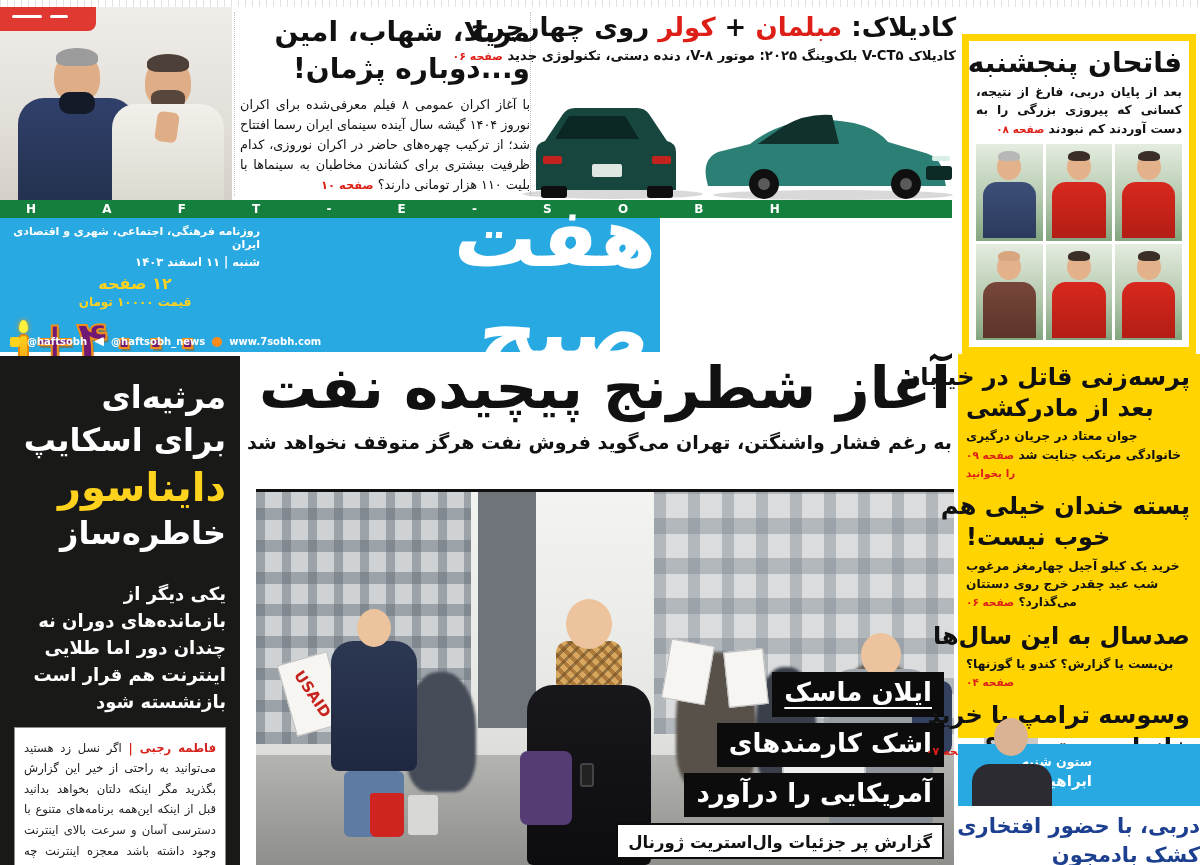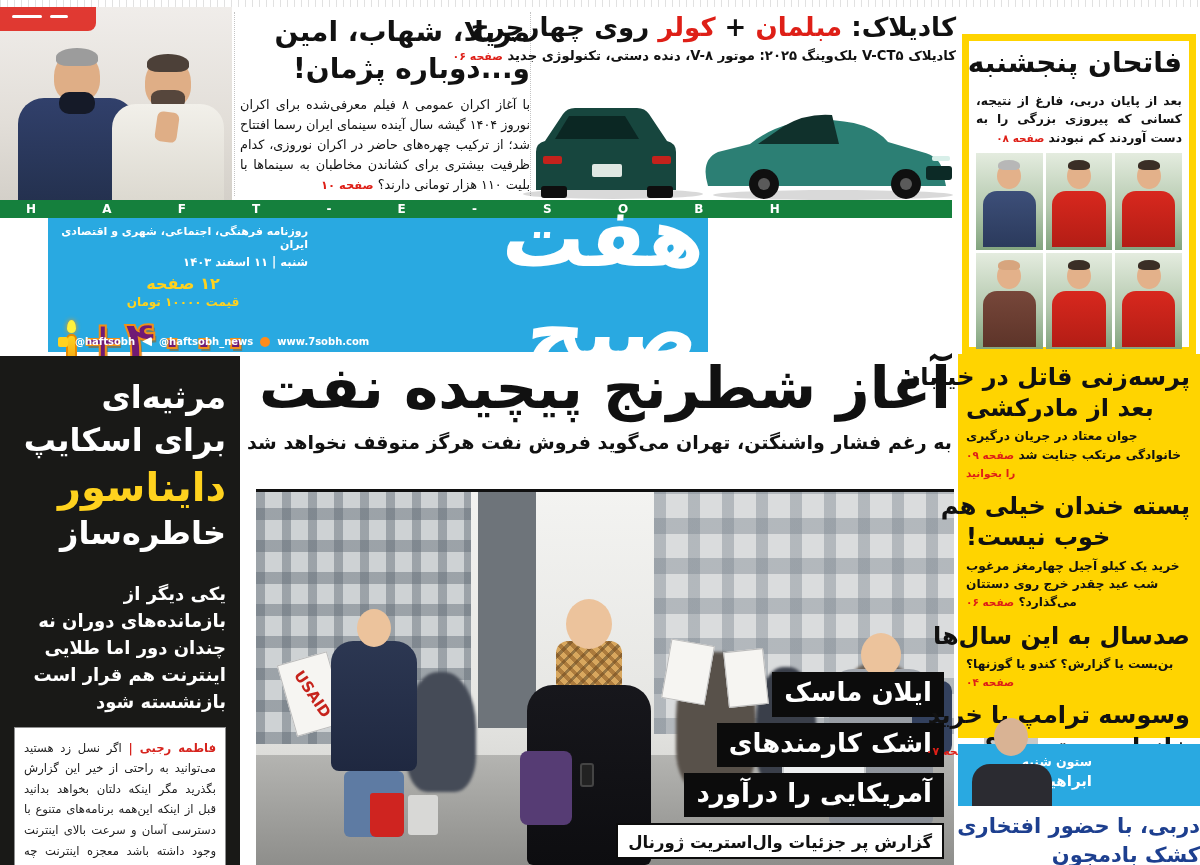--- a/index.html
+++ b/index.html
@@ -51,21 +51,21 @@
   .cadillac .s { margin-top:6px; font-size:13.2px; font-weight:bold; white-space:nowrap; }
   .cadillac .s .ref { font-size:11px; }
   .cars { left:518px; top:90px; width:440px; height:110px; }
 
   
   .band { left:0; top:200px; width:952px; height:18px; background:#15803d; color:#fff;
     direction:ltr; font-size:12px; font-weight:bold; line-height:18px; padding:0 26px;
     word-spacing:62px; white-space:nowrap; overflow:hidden; }
 
   
-  .masthead { left:0; top:218px; width:660px; height:134px; background:#29a9e1; color:#fff;margin-left:48px; }
+  .masthead { left:0; top:218px; width:660px; height:134px; background:#29a9e1; color:#fff; }
   .mh-info { position:absolute; left:10px; top:7px; width:250px; text-align:right; }
   .mh-info .l1 { font-size:11px; font-weight:bold; }
   .mh-info .l2 { font-size:11.5px; font-weight:bold; margin-top:4px; }
   .mh-pages { font-size:16px; font-weight:bold; color:#ffd21e; margin-top:5px; text-align:center; }
   .mh-price { font-size:12px; font-weight:bold; color:#ffd21e; margin-top:2px; text-align:center; }
   .anniv { position:absolute; left:18px; top:96px; display:flex; direction:rtl; align-items:flex-end; gap:4px; }
   .anniv .num { font-size:52px; font-weight:bold; color:#701a75; line-height:1;
     -webkit-text-stroke:2px #ef8f1a; text-shadow:2px 3px 0 rgba(170,85,0,.5); }
   .candle { display:flex; flex-direction:column; align-items:center; }
   .flame { width:9px; height:13px; background:#fff23d; border-radius:50% 50% 50% 50%/65% 65% 35% 35%;
@@ -134,28 +134,28 @@
   .wR .coat { width:104px; height:156px; margin:-8px auto 0; background:linear-gradient(180deg,#a2a7ae,#868b93); border-radius:24px 24px 6px 6px; }
   .wR .pack { position:absolute; right:-6px; top:48px; width:40px; height:74px; background:#33415e; border-radius:10px; }
   .wR .box { position:absolute; left:-34px; bottom:18px; width:84px; height:62px; background:#eef0f1; border:2px solid #c7cacc; border-radius:4px;
     background-image:linear-gradient(0deg,transparent 46%,#c7cacc 46% 52%,transparent 52%); }
   .redbag { position:absolute; left:48px; bottom:0; width:34px; height:44px; background:#cf2420; border-radius:3px 3px 6px 6px; }
   .graybag { position:absolute; left:86px; bottom:2px; width:30px; height:40px; background:#d8d8d6; border-radius:3px; }
 
   .caption { position:absolute; right:10px; bottom:6px; display:flex; flex-direction:column; align-items:flex-start; direction:rtl; }
   .cap-line { background:#0c0c0c; color:#fff; font-size:26px; font-weight:bold; line-height:1.2;
     padding:5px 12px 8px; margin-top:6px; white-space:nowrap; }
-  .cap-line.u { text-underline-offset:6px; text-decoration-thickness:2px; }
+  .cap-line.u { text-decoration:underline; text-underline-offset:6px; text-decoration-thickness:2px; }
   .cap-kicker { background:#fff; color:#111; border:2px solid #0c0c0c; font-size:16.5px; font-weight:bold;
     padding:8px 10px 5px; margin-top:6px; white-space:nowrap; }
 
   
   .thursday { left:962px; top:34px; width:234px; height:320px; background:#fff; border:7px solid #ffd400; padding:5px 7px; }
   .thursday .t { font-size:28px; font-weight:bold; text-align:center; white-space:nowrap; }
-  .thursday .s { margin-top:13px; font-size:12.3px; font-weight:bold; line-height:1.5; text-align:justify; }
+  .thursday .s { margin-top:4px; font-size:12.3px; font-weight:bold; line-height:1.5; text-align:justify; }
   .thursday .s .ref { font-size:10.5px; }
   .pgrid { margin-top:6px; display:grid; grid-template-columns:repeat(3,1fr); grid-template-rows:repeat(2,1fr);
     gap:3px; height:196px; direction:ltr; }
   .tile { position:relative; overflow:hidden; background:linear-gradient(180deg,#e4ecdf 0%,#b6cab0 55%,#83a57f 100%); }
   .tile .head { width:24px; height:26px; border-radius:50%; background:#e3b18a; margin:10px auto 0; position:relative; }
   .tile .head::before { content:""; position:absolute; left:1px; right:1px; top:-3px; height:10px; border-radius:50% 50% 30% 30%; background:#3a2e26; }
   .tile.gray .head::before { background:#b7b7b7; }
   .tile.bald .head::before { background:#d7a57e; }
   .tile .torso { width:80%; height:58%; margin:2px auto 0; border-radius:14px 14px 0 0; }
   .tile.red .torso { background:linear-gradient(180deg,#d8281e,#b31d15); }

